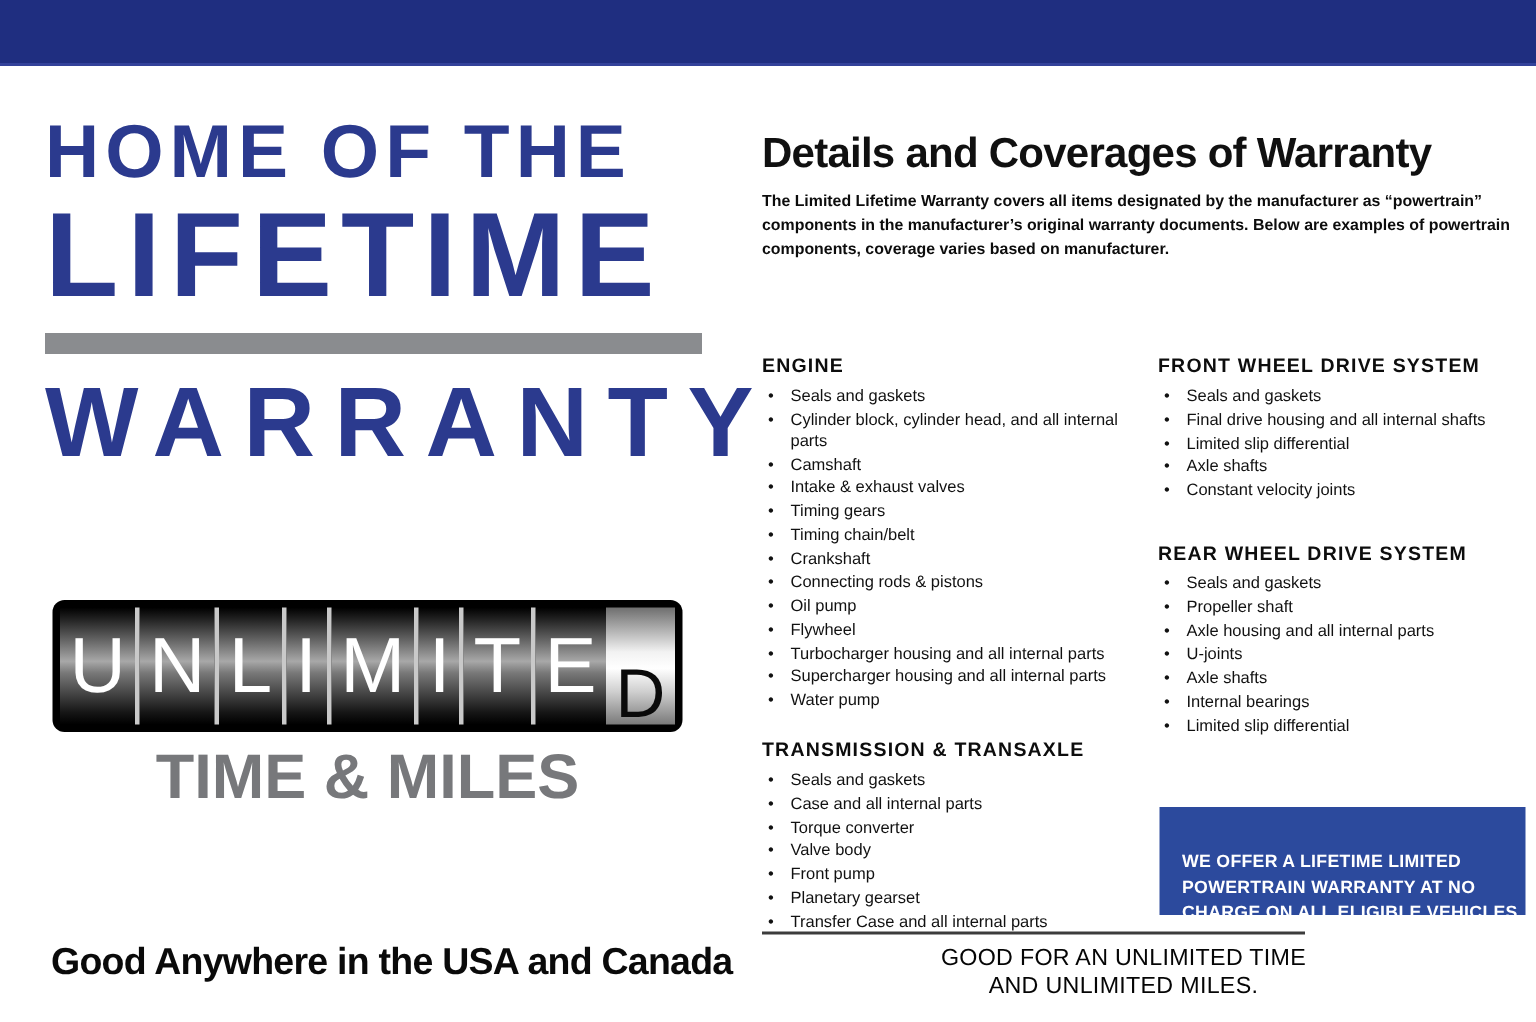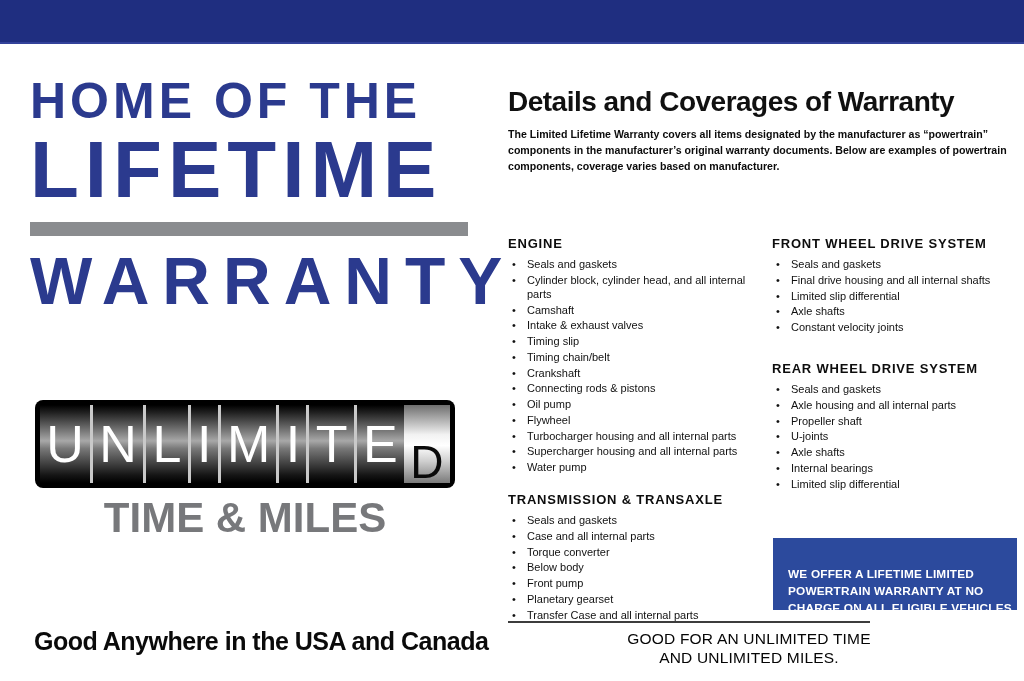--- a/index.html
+++ b/index.html
@@ -82,56 +82,56 @@
     </div>
 
   <div class="columns">
     <div class="col-a">
       <div class="sec-heading">ENGINE</div>
       <ul class="cov-list">
           <li>Seals and gaskets</li>
           <li>Cylinder block, cylinder head, and all internal parts</li>
           <li>Camshaft</li>
           <li>Intake &amp; exhaust valves</li>
-          <li>Timing slip</li>
+          <li>Timing gears</li>
           <li>Timing chain/belt</li>
           <li>Crankshaft</li>
           <li>Connecting rods &amp; pistons</li>
           <li>Oil pump</li>
           <li>Flywheel</li>
           <li>Turbocharger housing and all internal parts</li>
           <li>Supercharger housing and all internal parts</li>
           <li>Water pump</li>
         </ul>
       <div class="sec-heading">TRANSMISSION &amp; TRANSAXLE</div>
       <ul class="cov-list">
           <li>Seals and gaskets</li>
           <li>Case and all internal parts</li>
           <li>Torque converter</li>
-          <li>Below body</li>
+          <li>Valve body</li>
           <li>Front pump</li>
           <li>Planetary gearset</li>
           <li>Transfer Case and all internal parts</li>
         </ul>
     </div>
     <div class="col-b">
       <div class="sec-heading">FRONT WHEEL DRIVE SYSTEM</div>
       <ul class="cov-list">
           <li>Seals and gaskets</li>
           <li>Final drive housing and all internal shafts</li>
           <li>Limited slip differential</li>
           <li>Axle shafts</li>
           <li>Constant velocity joints</li>
         </ul>
       <div class="sec-gap"></div>
       <div class="sec-heading">REAR WHEEL DRIVE SYSTEM</div>
       <ul class="cov-list">
           <li>Seals and gaskets</li>
+          <li>Propeller shaft</li>
           <li>Axle housing and all internal parts</li>
-          <li>Propeller shaft</li>
           <li>U-joints</li>
           <li>Axle shafts</li>
           <li>Internal bearings</li>
           <li>Limited slip differential</li>
         </ul>
     </div>
   </div>
 
   <div class="offer-box">
       <div>WE OFFER A LIFETIME LIMITED</div>

